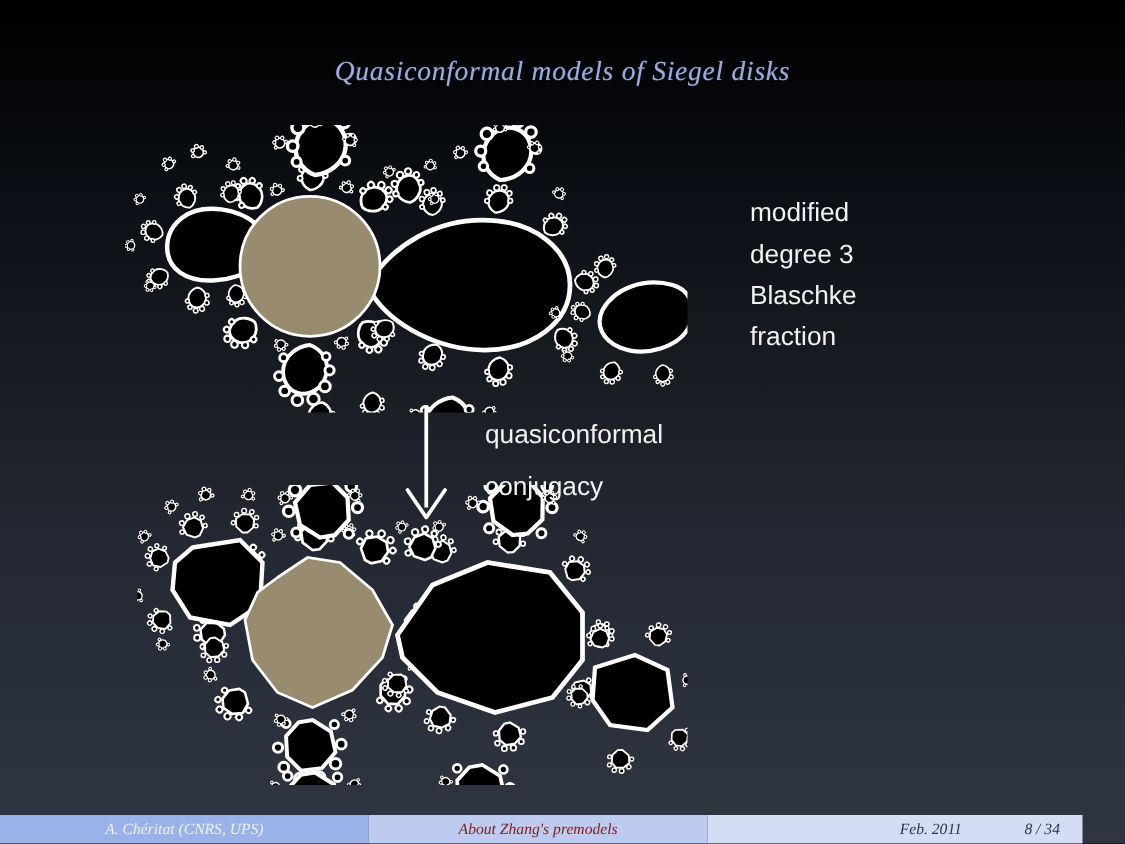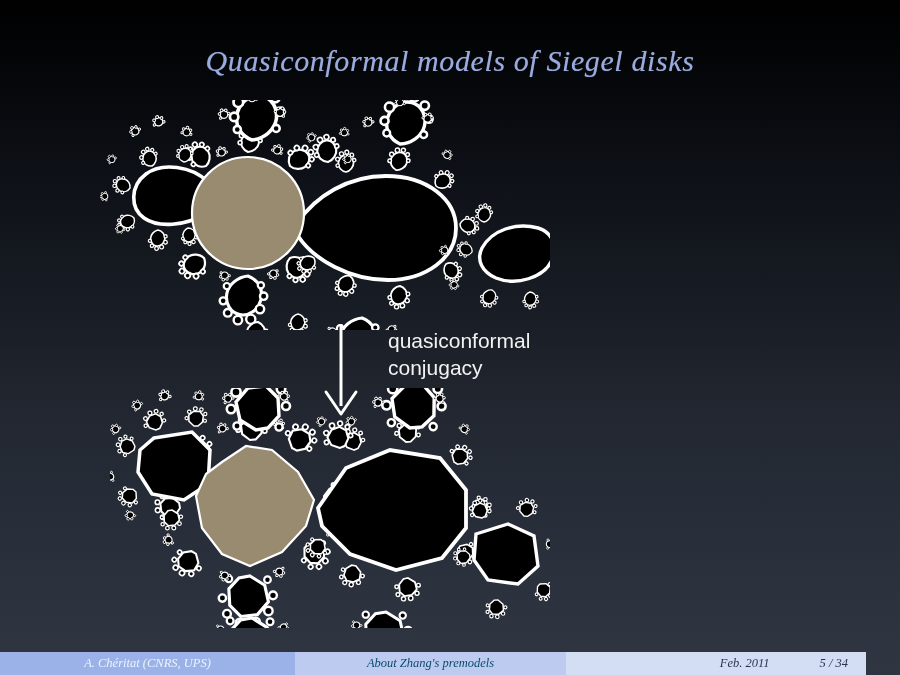--- a/index.html
+++ b/index.html
@@ -28,21 +28,21 @@
 
   
   #title {
     position: absolute;
     top: 44px;
     left: 0;
     width: 900px;
     text-align: center;
     font-family: "Liberation Serif", serif;
     font-style: italic;
-    font-size: 30px;
+    font-size: 22px;
     letter-spacing: 0.6px;
     color: #9aabdd;
     text-shadow: 0 0 1px rgba(150,170,220,0.55);
     white-space: nowrap;
   }
 
   
   .figure {
     position: absolute;
   }
@@ -62,21 +62,21 @@
   #annot-top { left: 600px; top: 154px; }
   #annot-bottom { left: 600px; top: 465px; }
 
   
   #annot-middle {
     position: absolute;
     left: 388px;
     top: 327px;
     color: #f2f2f2;
     font-size: 21px;
-    line-height: 27px;
+    line-height: 42px;
     white-space: pre-line;
     font-family: "Liberation Sans", sans-serif;
   }
 
   
   #arrow {
     position: absolute;
     left: 320px;
     top: 322px;
     width: 42px;
@@ -103,21 +103,21 @@
   }
   #foot-author {
     width: 295px;
     background: #9ab2e8;
     color: #eef2fb;
     justify-content: center;
   }
   #foot-subject {
     width: 271px;
     background: #bccbef;
-    color: #0c4a6e;
+    color: #7f1d1d;
     justify-content: center;
   }
   #foot-meta {
     width: 300px;
     background: #d3ddf4;
     color: #2c3550;
     justify-content: flex-end;
     padding-right: 18px;
     gap: 50px;
   }
@@ -609,27 +609,31 @@
       <path d="M112,74 L 136,58 L 162,62 L 188,84 L 204,112 L 196,138
                L 172,164 L 140,178 L 112,166 L 92,140 L 86,108 L 96,86 Z" fill="#988b70" stroke="#ffffff" stroke-width="2.2"></path>
     </svg>
   </div>
 
   <svg id="arrow" viewBox="0 0 42 96" xmlns="http://www.w3.org/2000/svg">
     <line x1="21" y1="2" x2="21" y2="84" stroke="#ffffff" stroke-width="3"></line>
     <polyline points="6,70 21,92 36,70" fill="none" stroke="#ffffff" stroke-width="3" stroke-linecap="round" stroke-linejoin="round"></polyline>
   </svg>
 
+  <div class="annotation" id="annot-top">modified
+degree 3
+Blaschke
+fraction</div>
 
   <div id="annot-middle">quasiconformal
 conjugacy</div>
 
 
   <div id="footer">
     <div class="foot-seg" id="foot-author">A. Chéritat  (CNRS, UPS)</div>
     <div class="foot-seg" id="foot-subject">About Zhang's premodels</div>
     <div class="foot-seg" id="foot-meta">
       <span>Feb. 2011</span>
-      <span>5 / 34</span>
+      <span>8 / 34</span>
     </div>
   </div>
 
 </div>
 
 </body></html>

